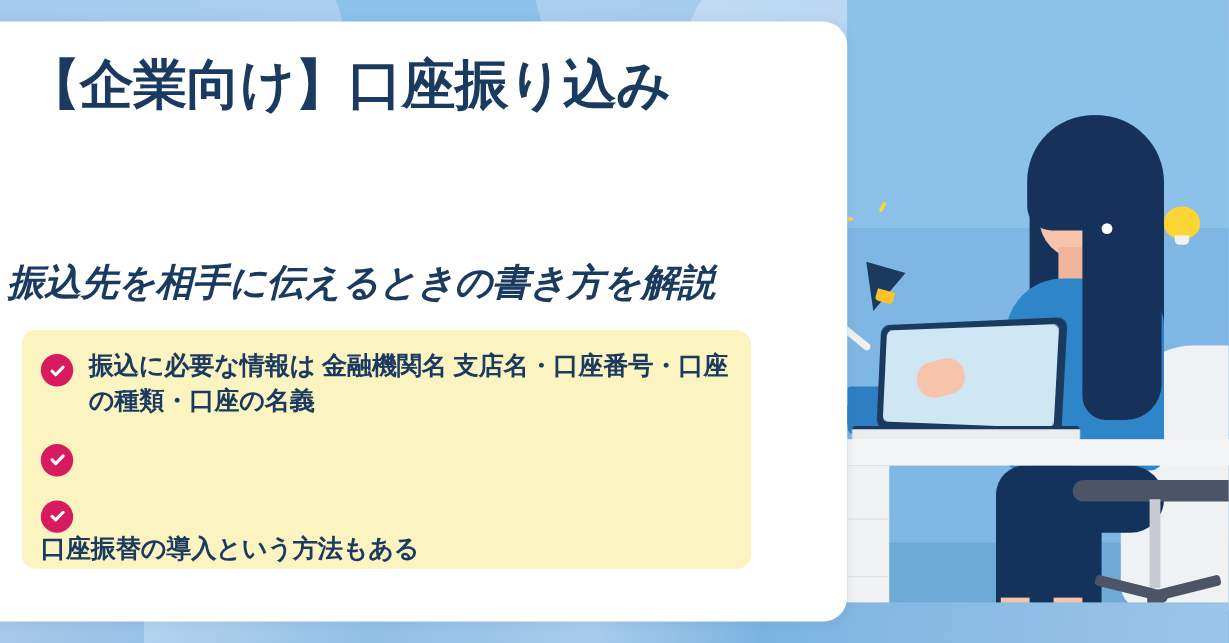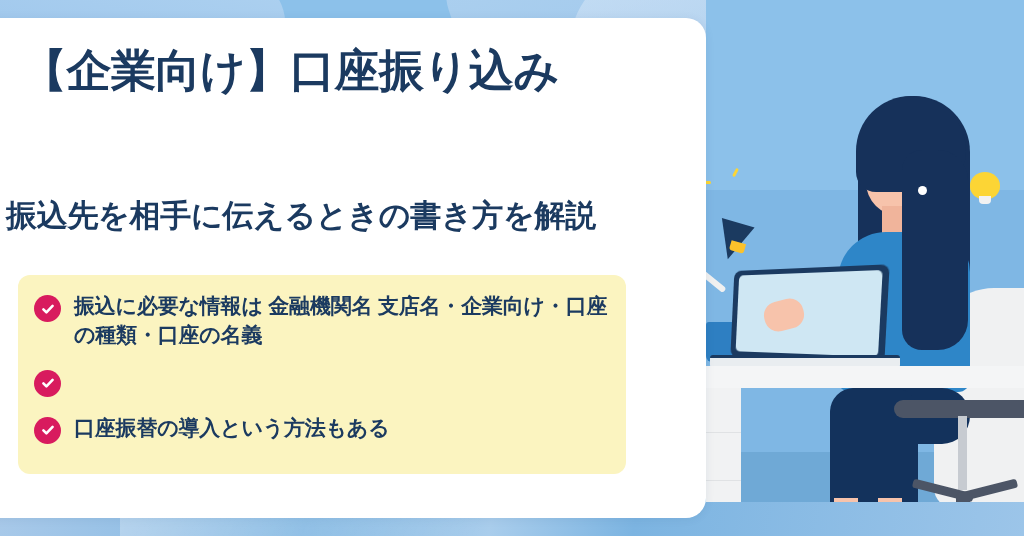--- a/index.html
+++ b/index.html
@@ -28,30 +28,30 @@
        background:linear-gradient(115deg,rgba(255,255,255,.30),rgba(255,255,255,0) 70%);}
 
   
   .card{position:absolute;left:-24px;top:18px;width:730px;height:500px;
         background:#fff;border-radius:0 20px 20px 0;
         box-shadow:0 1px 10px rgba(20,60,100,.08);}
 
   .title{position:absolute;left:22px;top:44px;width:670px;
          color:#1b3a60;font-weight:bold;font-size:45px;line-height:1.22;
          letter-spacing:-.5px;}
-  .subtitle{position:absolute;left:6px;top:196px;width:690px;
+  .subtitle{position:absolute;left:6px;top:216px;width:690px;
          color:#1b3a60;font-weight:bold;font-size:31px;line-height:1.3;
-         letter-spacing:-.3px;}
+         letter-spacing:-.3px;font-style:italic;}
 
   
   .panel{position:absolute;left:18px;top:275px;width:608px;height:199px;
          background:#fbf4c0;border-radius:12px;}
   .blist{position:absolute;left:34px;top:292px;width:586px;}
   .brow{display:flex;align-items:flex-start;margin-bottom:17px;}
-  .brow:last-child{margin-bottom:0;}
+  .brow:last-child{margin-bottom:0;flex-direction:column;}
   .check{flex:0 0 auto;width:27px;height:27px;border-radius:50%;
          background:#d81b5e;margin-right:13px;margin-top:3px;
          display:flex;align-items:center;justify-content:center;}
   .check svg{display:block;}
   .btext{color:#1b3a60;font-weight:bold;font-size:21px;line-height:1.38;
          letter-spacing:-.2px;max-width:540px;}
 
   
   .illus{position:absolute;left:706px;top:0;width:318px;height:536px;overflow:hidden;}
   .ill-bg{position:absolute;inset:0;background:#8cc1ea;}
@@ -220,21 +220,21 @@
 
   <div class="panel"></div>
 
   <div class="blist">
     <div class="brow">
       <span class="check">
         <svg width="16" height="16" viewBox="0 0 16 16">
             <path d="M3.4 8.3l3 3 6.2-6.4" stroke="#fff" stroke-width="2.6" fill="none" stroke-linecap="round" stroke-linejoin="round"></path>
           </svg>
       </span>
-      <span class="btext">振込に必要な情報は 金融機関名 支店名・企業向け・口座の種類・口座の名義</span>
+      <span class="btext">振込に必要な情報は 金融機関名 支店名・口座番号・口座の種類・口座の名義</span>
     </div>
     <div class="brow">
       <span class="check">
         <svg width="16" height="16" viewBox="0 0 16 16">
             <path d="M3.4 8.3l3 3 6.2-6.4" stroke="#fff" stroke-width="2.6" fill="none" stroke-linecap="round" stroke-linejoin="round"></path>
           </svg>
       </span>
     </div>
     <div class="brow">
       <span class="check">

